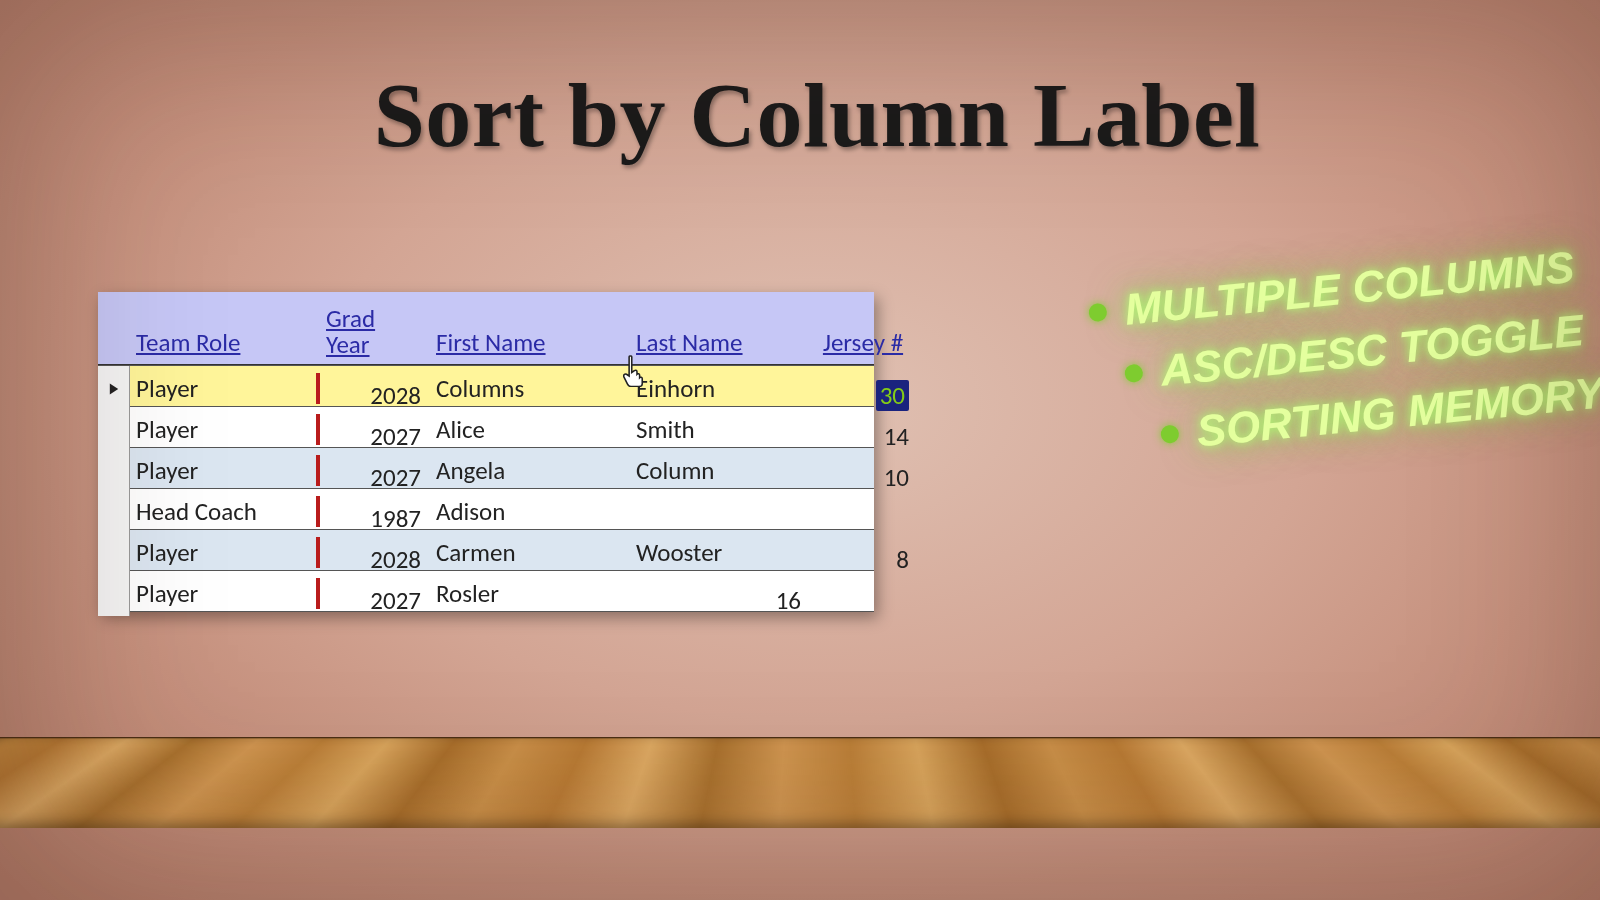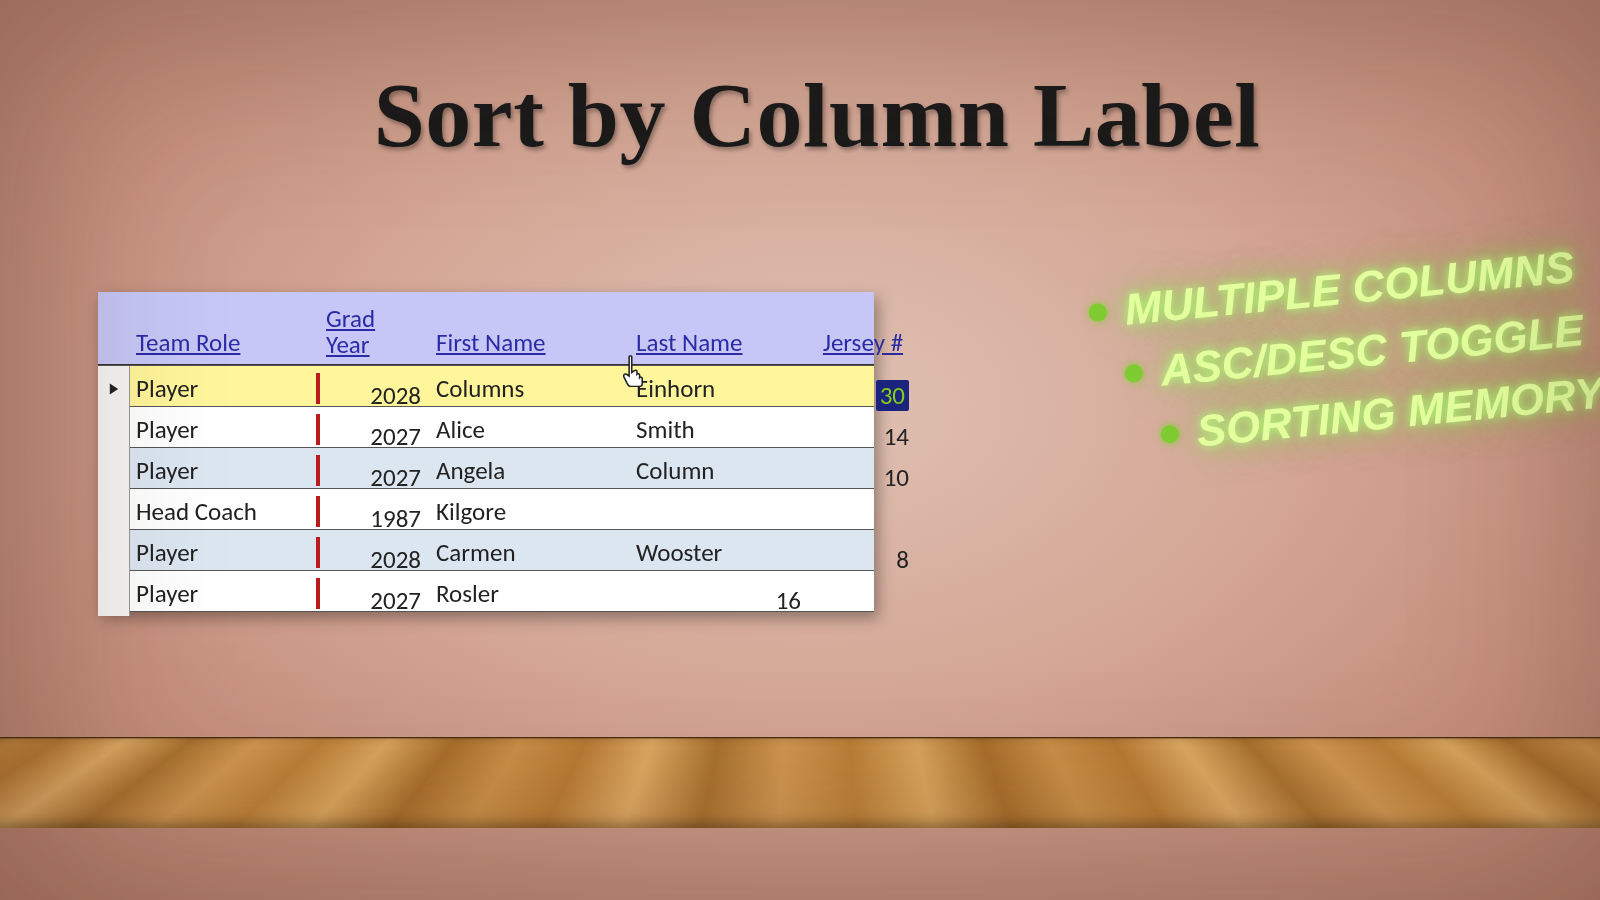--- a/index.html
+++ b/index.html
@@ -198,21 +198,21 @@
           <div class="cell sel">Player</div>
           <div class="cell num">2027</div>
           <div class="cell ">Angela</div>
           <div class="cell ">Column</div>
           <div class="cell num">10</div>
         </div>
         <div class="row">
           <div class="selector"></div>
           <div class="cell sel">Head Coach</div>
           <div class="cell num">1987</div>
-          <div class="cell ">Kilgore</div>
+          <div class="cell ">Adison</div>
           <div class="cell num"></div>
         </div>
         <div class="row alt">
           <div class="selector"></div>
           <div class="cell sel">Player</div>
           <div class="cell num">2028</div>
           <div class="cell ">Carmen</div>
           <div class="cell ">Wooster</div>
           <div class="cell num">8</div>
         </div>

